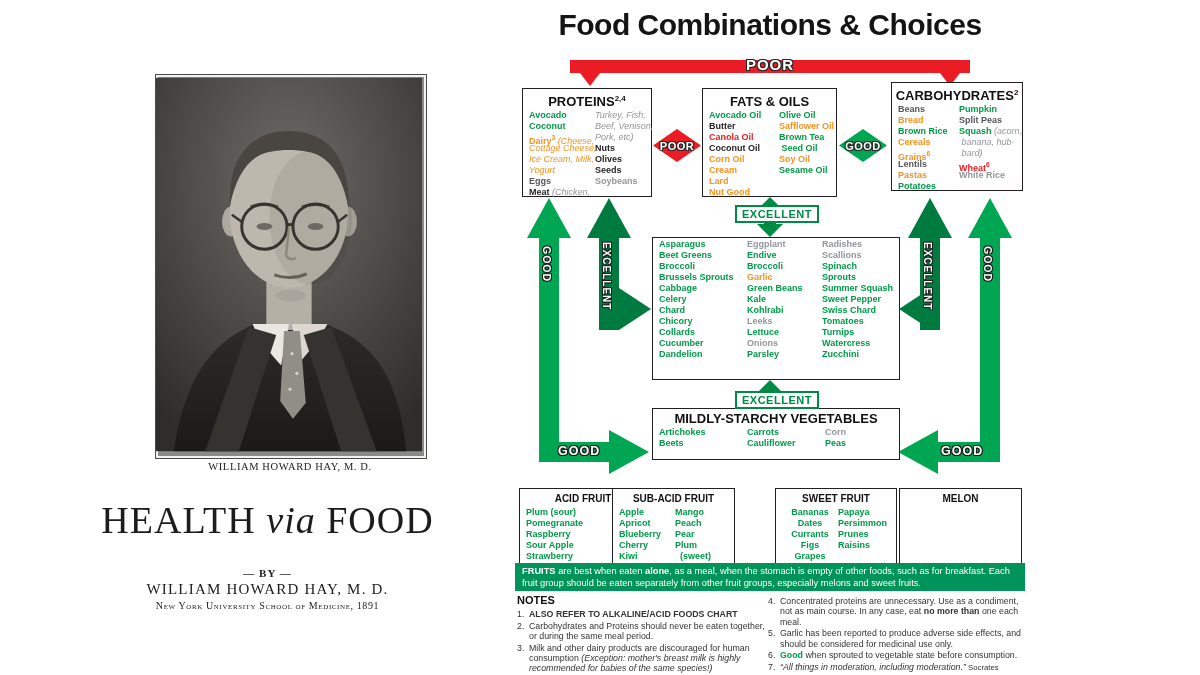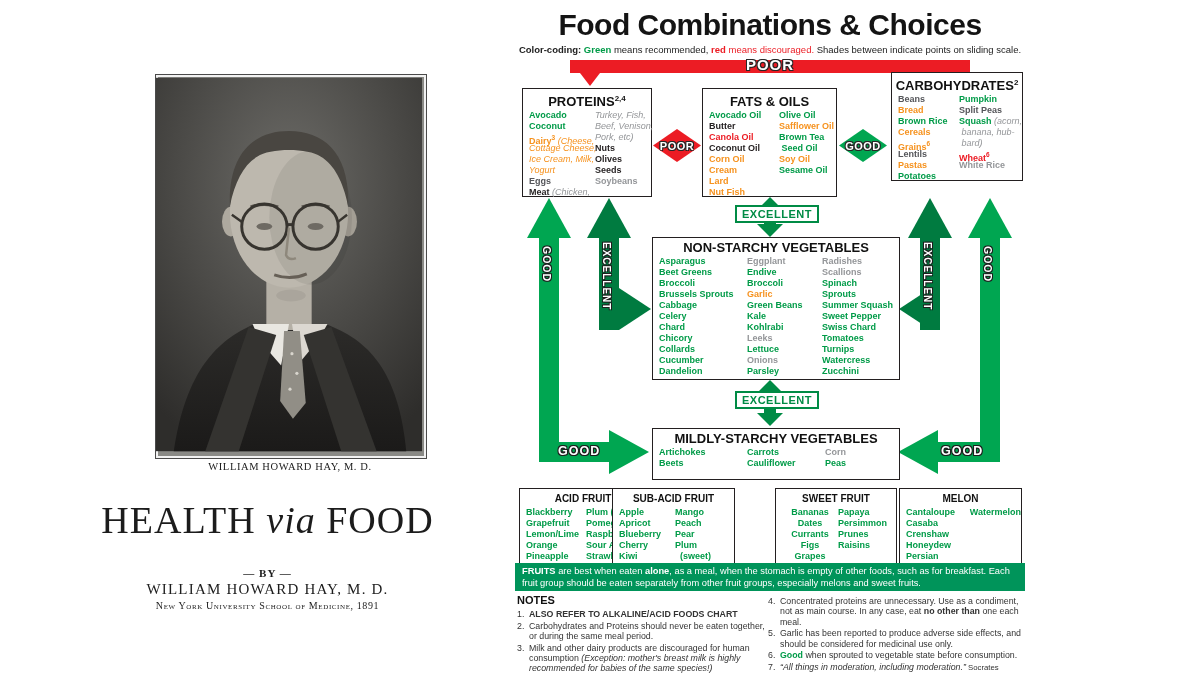--- a/index.html
+++ b/index.html
@@ -48,25 +48,25 @@
   .bh sup{font-size:8px;}
   .cols{display:flex;padding:1px 0 0 6px;}
   .col{font-size:9px;font-weight:bold;line-height:11px;white-space:nowrap;}
   .col div{height:11px;}
   .col sup{font-size:6.5px;}
 
   #box-proteins{left:522px;top:88px;width:128px;height:107px;}
   #box-proteins .c1{width:66px;} 
   #box-fats{left:702px;top:88px;width:133px;height:107px;}
   #box-fats .c1{width:70px;}
-  #box-carbs{left:891px;top:72px;width:130px;height:107px;}
+  #box-carbs{left:891px;top:82px;width:130px;height:107px;}
   #box-carbs .c1{width:62px;}
   #box-nonstarchy{left:652px;top:237px;width:246px;height:141px;}
   #box-nonstarchy .c1{width:88px;} #box-nonstarchy .c2{width:75px;}
-  #box-mildly{left:652px;top:428px;width:246px;height:50px;}
+  #box-mildly{left:652px;top:408px;width:246px;height:50px;}
   #box-mildly .c1{width:88px;} #box-mildly .c2{width:78px;}
   #box-acid{left:519px;top:488px;width:126px;height:74px;}
   #box-acid .c1{width:60px;}
   #box-subacid{left:612px;top:488px;width:121px;height:74px;}
   #box-subacid .c1{width:56px;}
   #box-sweet{left:775px;top:488px;width:120px;height:74px;}
   #box-sweet .c1{width:56px;text-align:center;}
   #box-melon{left:899px;top:488px;width:121px;height:74px;}
   #box-melon .c1{width:64px;}
   .fruit-h{font-size:10px;}
@@ -150,21 +150,20 @@
       <ellipse cx="137" cy="221" rx="15" ry="6" fill="#000" opacity="0.06"></ellipse>
     </svg>
   </div>
   <div class="abs serif" id="photo-caption">WILLIAM HOWARD HAY, M. D.</div>
   <div class="abs serif" id="book-title"><span>HEALTH </span><span class="ital">via</span><span> FOOD</span></div>
   <div class="abs serif" id="byline">— BY —</div>
   <div class="abs serif" id="author">WILLIAM HOWARD HAY, M. D.</div>
   <div class="abs serif" id="school">New York University School of Medicine,  1891</div>
 
   <div class="abs" id="chart-title">Food Combinations &amp; Choices</div>
-  <div class="abs" id="color-coding"><span class="bold">Color-coding: </span><span class="c-g bold">Green</span><span> means recommended, </span><span class="c-r bold">red</span><span class="c-r"> means discouraged.</span><span> Shades between indicate points on sliding scale.</span></div>
 
   <div class="abs" id="poor-bar"></div>
   <div class="abs tri" id="poor-tri-l"></div>
   <div class="abs tri" id="poor-tri-r"></div>
   <div class="abs outline-label" id="poor-banner-label">POOR</div>
 
   <div class="abs diamond" id="poor-diamond">
       <span class="outline-label">POOR</span>
     </div>
   <div class="abs diamond" id="good-diamond">
@@ -234,21 +233,21 @@
     <div class="bh"><span>FATS &amp; OILS</span><sup></sup></div>
     <div class="cols">
         <div class="col c1">
           <div><span class="c-g">Avocado Oil</span></div>
           <div><span class="c-k">Butter</span></div>
           <div><span class="c-r">Canola Oil</span></div>
           <div><span class="c-k">Coconut Oil</span></div>
           <div><span class="c-o">Corn Oil</span></div>
           <div><span class="c-o">Cream</span></div>
           <div><span class="c-o">Lard</span></div>
-          <div><span class="c-o">Nut Fish</span></div>
+          <div><span class="c-o">Nut Good</span></div>
         </div>
         <div class="col">
           <div><span class="c-g">Olive Oil</span></div>
           <div><span class="c-o">Safflower Oil</span></div>
           <div><span class="c-g">Brown Tea</span></div>
           <div><span class="c-g">&nbsp;Seed Oil</span></div>
           <div><span class="c-o">Soy Oil</span></div>
           <div><span class="c-g">Sesame Oil</span></div>
         </div>
       </div>
@@ -273,21 +272,20 @@
           <div><span class="c-g">Squash </span><span class="c-gi">(acorn,</span></div>
           <div><span class="c-gi">&nbsp;banana, hub-</span></div>
           <div><span class="c-gi">&nbsp;bard)</span></div>
           <div><span class="c-r">Wheat</span><sup class="c-r">6</sup></div>
           <div><span class="c-y">White Rice</span></div>
         </div>
       </div>
   </div>
 
   <div class="fbox" id="box-nonstarchy">
-    <div class="bh"><span>NON-STARCHY VEGETABLES</span></div>
     <div class="cols">
         <div class="col c1">
           <div><span class="c-g">Asparagus</span></div>
           <div><span class="c-g">Beet Greens</span></div>
           <div><span class="c-g">Broccoli</span></div>
           <div><span class="c-g">Brussels Sprouts</span></div>
           <div><span class="c-g">Cabbage</span></div>
           <div><span class="c-g">Celery</span></div>
           <div><span class="c-g">Chard</span></div>
           <div><span class="c-g">Chicory</span></div>
@@ -338,27 +336,20 @@
         <div class="col">
           <div><span class="c-y">Corn</span></div>
           <div><span class="c-g">Peas</span></div>
         </div>
       </div>
   </div>
 
   <div class="fbox" id="box-acid">
     <div class="bh fruit-h"><span>ACID FRUIT</span></div>
     <div class="cols">
-        <div class="col c1">
-          <div><span class="c-g">Blackberry</span></div>
-          <div><span class="c-g">Grapefruit</span></div>
-          <div><span class="c-g">Lemon/Lime</span></div>
-          <div><span class="c-g">Orange</span></div>
-          <div><span class="c-g">Pineapple</span></div>
-        </div>
         <div class="col">
           <div><span class="c-g">Plum (sour)</span></div>
           <div><span class="c-g">Pomegranate</span></div>
           <div><span class="c-g">Raspberry</span></div>
           <div><span class="c-g">Sour Apple</span></div>
           <div><span class="c-g">Strawberry</span></div>
         </div>
       </div>
   </div>
 
@@ -396,32 +387,20 @@
           <div><span class="c-g">Papaya</span></div>
           <div><span class="c-g">Persimmon</span></div>
           <div><span class="c-g">Prunes</span></div>
           <div><span class="c-g">Raisins</span></div>
         </div>
       </div>
   </div>
 
   <div class="fbox" id="box-melon">
     <div class="bh fruit-h"><span>MELON</span></div>
-    <div class="cols">
-        <div class="col c1">
-          <div><span class="c-g">Cantaloupe</span></div>
-          <div><span class="c-g">Casaba</span></div>
-          <div><span class="c-g">Crenshaw</span></div>
-          <div><span class="c-g">Honeydew</span></div>
-          <div><span class="c-g">Persian</span></div>
-        </div>
-        <div class="col">
-          <div><span class="c-g">Watermelon</span></div>
-        </div>
-      </div>
   </div>
 
   <div class="abs" id="fruits-banner"><span class="bold">FRUITS</span><span> are best when eaten </span><span class="bold">alone</span><span>, as a meal, when the stomach is empty of other foods, such as for breakfast. Each fruit group should be eaten separately from other fruit groups, especially melons and sweet fruits.</span></div>
 
   <div class="abs" id="notes-header">NOTES</div>
   <div class="notes-col" id="notes-left">
       <div class="note">
         <span class="nnum">1.</span>
         <span><span class="bold">ALSO REFER TO ALKALINE/ACID FOODS CHART</span></span>
       </div>
@@ -430,21 +409,21 @@
         <span><span>Carbohydrates and Proteins should never be eaten together, or during the same meal period.</span></span>
       </div>
       <div class="note">
         <span class="nnum">3.</span>
         <span><span>Milk and other dairy products are discouraged for human consumption </span><span class="ital">(Exception: mother's breast milk is highly recommended for babies of the same species!)</span></span>
       </div>
     </div>
   <div class="notes-col" id="notes-right">
       <div class="note">
         <span class="nnum">4.</span>
-        <span><span>Concentrated proteins are unnecessary. Use as a condiment, not as main course. In any case, eat </span><span class="bold">no other than</span><span> one each meal.</span></span>
+        <span><span>Concentrated proteins are unnecessary. Use as a condiment, not as main course. In any case, eat </span><span class="bold">no more than</span><span> one each meal.</span></span>
       </div>
       <div class="note">
         <span class="nnum">5.</span>
         <span><span>Garlic has been reported to produce adverse side effects, and should be considered for medicinal use only.</span></span>
       </div>
       <div class="note">
         <span class="nnum">6.</span>
         <span><span class="c-g bold">Good</span><span> when sprouted to vegetable state before consumption.</span></span>
       </div>
       <div class="note">

